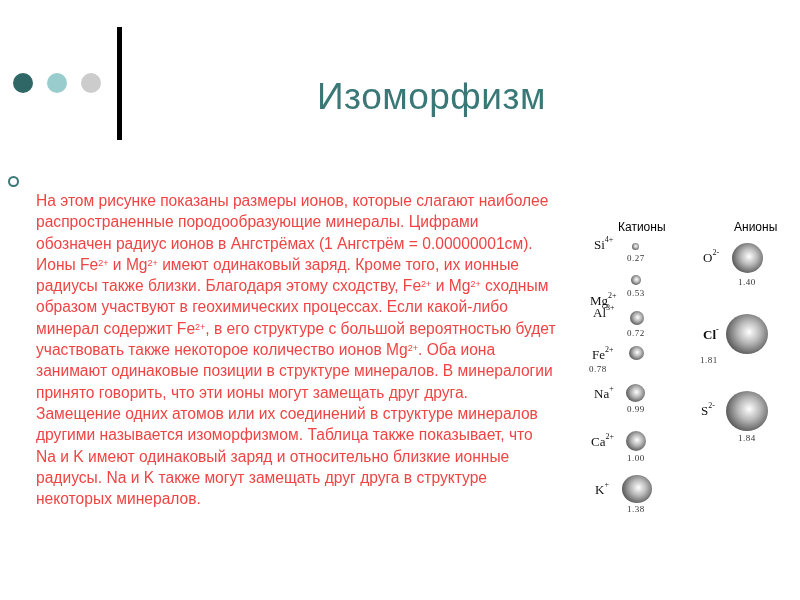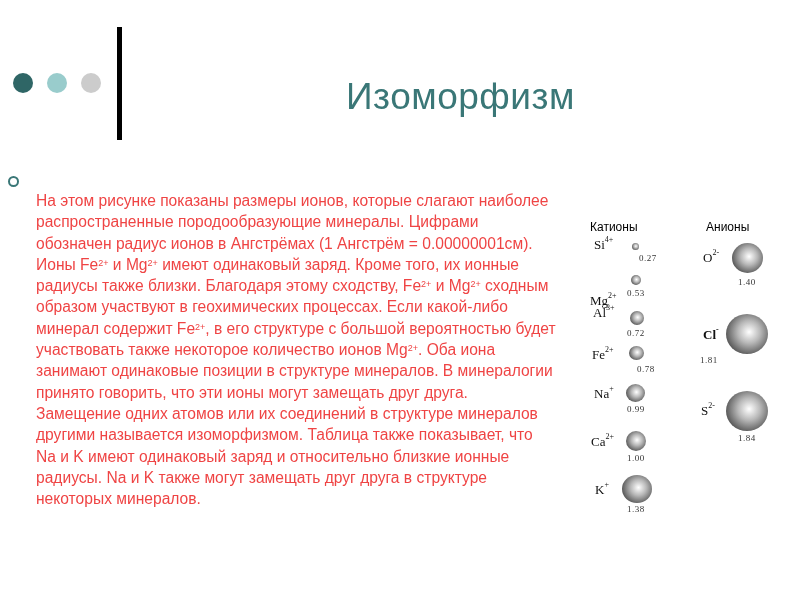--- a/index.html
+++ b/index.html
@@ -1,24 +1,24 @@
 <!DOCTYPE html>
 <html><head>
 <meta charset="utf-8">
 <style>
   html, body { margin:0; padding:0; }
   body { width:800px; height:600px; background:#ffffff; position:relative; overflow:hidden;
          font-family:"Liberation Sans", sans-serif; }
   .dot { position:absolute; width:20px; height:20px; border-radius:50%; top:73px; }
   .vline { position:absolute; left:117px; top:27px; width:5px; height:113px; background:#000; }
-  .title { position:absolute; left:317px; top:76px; font-size:37px; color:#3a7777; letter-spacing:0.5px;margin-left:29px; }
+  .title { position:absolute; left:317px; top:76px; font-size:37px; color:#3a7777; letter-spacing:0.5px; }
   .bullet { position:absolute; left:8px; top:176px; width:7px; height:7px; border:2px solid #3a7777; border-radius:50%; }
   .body-text { position:absolute; left:36px; top:190px; width:520px; font-size:15.6px; line-height:21.3px; color:#ef4444; }
   .body-text sup { font-size:9px; vertical-align:top; position:relative; top:-1px; }
-  .hdr { position:absolute; font-size:12px; color:#000; }
+  .hdr { position:absolute; font-size:12px; color:#000;margin-left:28px; }
   .ion-label { position:absolute; font-family:"Liberation Serif", serif; font-size:13px; color:#111; }
   .ion-label sup { font-size:8px; vertical-align:top; position:relative; top:-2px; }
   .ion-val { position:absolute; font-family:"Liberation Serif", serif; font-size:9px; color:#333; letter-spacing:0.5px; }
   .sphere { position:absolute; border-radius:50%;
             background: radial-gradient(circle at 55% 45%, #ffffff 0%, #b8b8b8 35%, #555 75%, #1a1a1a 100%); }
 </style>
 </head>
 <body>
 
 <div class="dot" style="left:13px;background:#2f6666;"></div>
@@ -31,36 +31,36 @@
 <div class="bullet"></div>
 <div class="body-text"><span>На этом рисунке показаны размеры ионов, которые слагают наиболее распространенные породообразующие минералы. Цифрами обозначен радиус ионов в Ангстрёмах (1 Ангстрём = 0.00000001см). Ионы Fe</span><sup>2+</sup><span> и Mg</span><sup>2+</sup><span> имеют одинаковый заряд. Кроме того, их ионные радиусы также близки. Благодаря этому сходству, Fe</span><sup>2+</sup><span> и Mg</span><sup>2+</sup><span> сходным образом участвуют в геохимических процессах. Если какой-либо минерал содержит Fe</span><sup>2+</sup><span>, в его  структуре с большой вероятностью будет участвовать также некоторое количество ионов Mg</span><sup>2+</sup><span>. Оба иона занимают одинаковые позиции в структуре минералов. В минералогии принято говорить, что эти ионы могут замещать друг друга. Замещение одних атомов или их соединений в структуре минералов другими называется изоморфизмом. Таблица также показывает, что Na и K имеют одинаковый заряд и относительно близкие ионные радиусы. Na и K также могут замещать друг друга в структуре некоторых минералов.</span></div>
 
 <div>
   <div class="hdr" style="left:590px;top:220px;">Катионы</div>
   <div class="hdr" style="left:706px;top:220px;">Анионы</div>
 
   <div>
     <div class="ion-label" style="left:594px;top:237px;"><span>Si</span><sup>4+</sup></div>
     <div class="sphere" style="left:632px;top:243px;width:7px;height:7px;"></div>
-    <div class="ion-val" style="left:627px;top:253px;margin-left:12px;">0.27</div>
+    <div class="ion-val" style="left:627px;top:253px;">0.27</div>
   </div>
   <div>
     <div class="ion-label" style="left:593px;top:273px;margin-top:32px;"><span>Al</span><sup>3+</sup></div>
     <div class="sphere" style="left:631px;top:275px;width:10px;height:10px;"></div>
     <div class="ion-val" style="left:627px;top:288px;">0.53</div>
   </div>
   <div>
     <div class="ion-label" style="left:590px;top:293px;"><span>Mg</span><sup>2+</sup></div>
     <div class="sphere" style="left:630px;top:311px;width:14px;height:14px;"></div>
     <div class="ion-val" style="left:627px;top:328px;">0.72</div>
   </div>
   <div>
     <div class="ion-label" style="left:592px;top:347px;"><span>Fe</span><sup>2+</sup></div>
     <div class="sphere" style="left:629px;top:346px;width:15px;height:14px;"></div>
-    <div class="ion-val" style="left:637px;top:364px;text-align:right;">0.78</div>
+    <div class="ion-val" style="left:589px;top:364px;text-align:right;">0.78</div>
   </div>
   <div>
     <div class="ion-label" style="left:594px;top:386px;"><span>Na</span><sup>+</sup></div>
     <div class="sphere" style="left:626px;top:384px;width:19px;height:18px;"></div>
     <div class="ion-val" style="left:627px;top:404px;">0.99</div>
   </div>
   <div>
     <div class="ion-label" style="left:591px;top:434px;"><span>Ca</span><sup>2+</sup></div>
     <div class="sphere" style="left:626px;top:431px;width:20px;height:20px;"></div>
     <div class="ion-val" style="left:627px;top:453px;">1.00</div>

